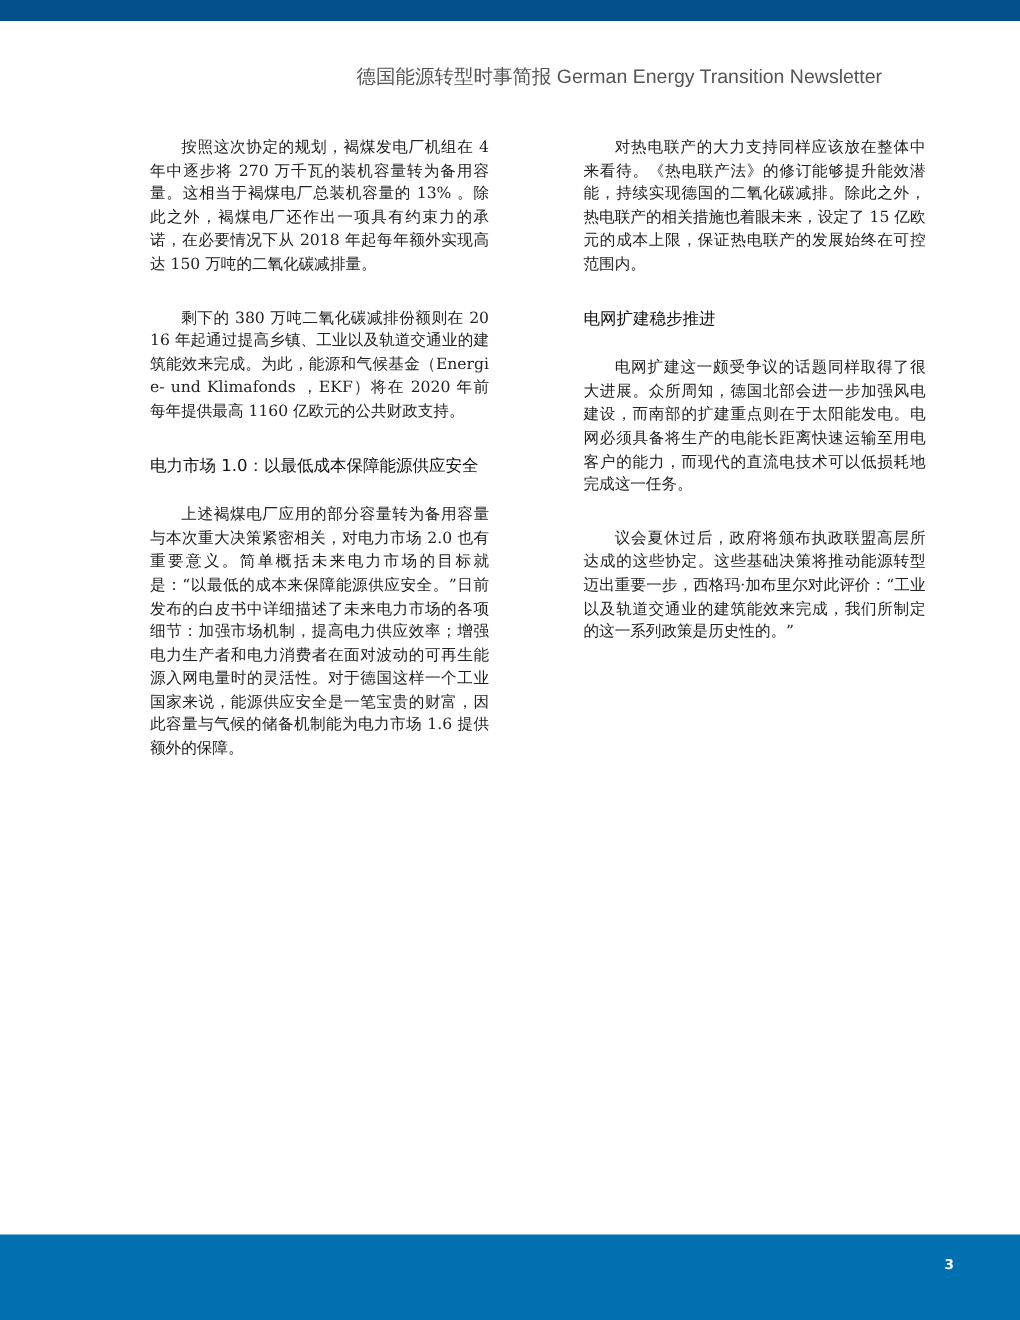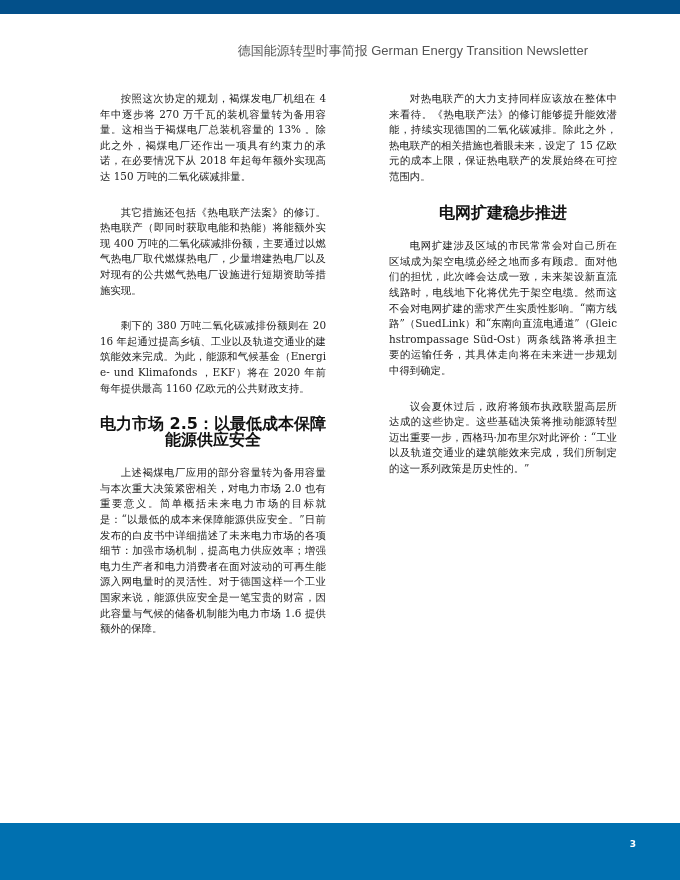--- a/index.html
+++ b/index.html
@@ -27,52 +27,50 @@
   .col-right { left: 360px; width: 228px; margin-left: 29px; }
   .para {
     margin: 0 0 20px 0;
     text-indent: 2em;
     text-align: justify;
     word-break: break-all;
   }
   .heading {
     margin: 0 0 18px 0;
     font-family: "DejaVu Sans", "Liberation Sans", sans-serif;
-    font-weight: bold;
-    font-size: 16px; line-height: 15.6px;
+    font-weight: normal;
+    font-size: 11px; line-height: 15.6px;
     color: #111;
-    text-align: center;
   }
   .footer-bar {
     position: absolute; left: 0; top: 823px; width: 680px; height: 57px;
     background: #0070B0;
   }
   .page-number {
     position: absolute; right: 44px; top: 16px;
     font-family: "DejaVu Sans", "Liberation Sans", sans-serif;
     font-weight: bold; font-size: 9px; color: #ffffff;
   }
 </style>
 </head>
 <body>
 
 <div class="top-bar"></div>
 
 <div class="running-header">德国能源转型时事简报 German Energy Transition Newsletter</div>
 
 <div class="column col-left">
   <p class="para">按照这次协定的规划，褐煤发电厂机组在 4 年中逐步将 270 万千瓦的装机容量转为备用容量。这相当于褐煤电厂总装机容量的 13% 。除此之外，褐煤电厂还作出一项具有约束力的承诺，在必要情况下从 2018 年起每年额外实现高达 150 万吨的二氧化碳减排量。</p>
-  <p class="para">其它措施还包括《热电联产法案》的修订。热电联产（即同时获取电能和热能）将能额外实现 400 万吨的二氧化碳减排份额，主要通过以燃气热电厂取代燃煤热电厂，少量增建热电厂以及对现有的公共燃气热电厂设施进行短期资助等措施实现。</p>
   <p class="para">剩下的 380 万吨二氧化碳减排份额则在 2016 年起通过提高乡镇、工业以及轨道交通业的建筑能效来完成。为此，能源和气候基金（Energie- und Klimafonds ，EKF）将在 2020 年前每年提供最高 1160 亿欧元的公共财政支持。</p>
-  <div class="heading">电力市场 2.5：以最低成本保障能源供应安全</div>
+  <div class="heading">电力市场 1.0：以最低成本保障能源供应安全</div>
   <p class="para">上述褐煤电厂应用的部分容量转为备用容量与本次重大决策紧密相关，对电力市场 2.0 也有重要意义。简单概括未来电力市场的目标就是：“以最低的成本来保障能源供应安全。”日前发布的白皮书中详细描述了未来电力市场的各项细节：加强市场机制，提高电力供应效率；增强电力生产者和电力消费者在面对波动的可再生能源入网电量时的灵活性。对于德国这样一个工业国家来说，能源供应安全是一笔宝贵的财富，因此容量与气候的储备机制能为电力市场 1.6 提供额外的保障。</p>
 </div>
 
 <div class="column col-right">
   <p class="para">对热电联产的大力支持同样应该放在整体中来看待。《热电联产法》的修订能够提升能效潜能，持续实现德国的二氧化碳减排。除此之外，热电联产的相关措施也着眼未来，设定了 15 亿欧元的成本上限，保证热电联产的发展始终在可控范围内。</p>
   <div class="heading">电网扩建稳步推进</div>
-  <p class="para">电网扩建涉及区域的市民常常会对自己所在区域成为架空电缆必经之地而多有顾虑。面对他们的担忧，此次峰会达成一致，未来架设新直流线路时，电线地下化将优先于架空电缆。然而这不会对电网扩建的需求产生实质性影响。“南方线路”（SuedLink）和“东南向直流电通道”（Gleichstrompassage Süd-Ost）两条线路将承担主要的运输任务，其具体走向将在未来进一步规划中得到确定。</p>
+  <p class="para">电网扩建这一颇受争议的话题同样取得了很大进展。众所周知，德国北部会进一步加强风电建设，而南部的扩建重点则在于太阳能发电。电网必须具备将生产的电能长距离快速运输至用电客户的能力，而现代的直流电技术可以低损耗地完成这一任务。</p>
   <p class="para">议会夏休过后，政府将颁布执政联盟高层所达成的这些协定。这些基础决策将推动能源转型迈出重要一步，西格玛·加布里尔对此评价：“工业以及轨道交通业的建筑能效来完成，我们所制定的这一系列政策是历史性的。”</p>
 </div>
 
 <div class="footer-bar">
   <span class="page-number">3</span>
 </div>
 
 </body></html>

